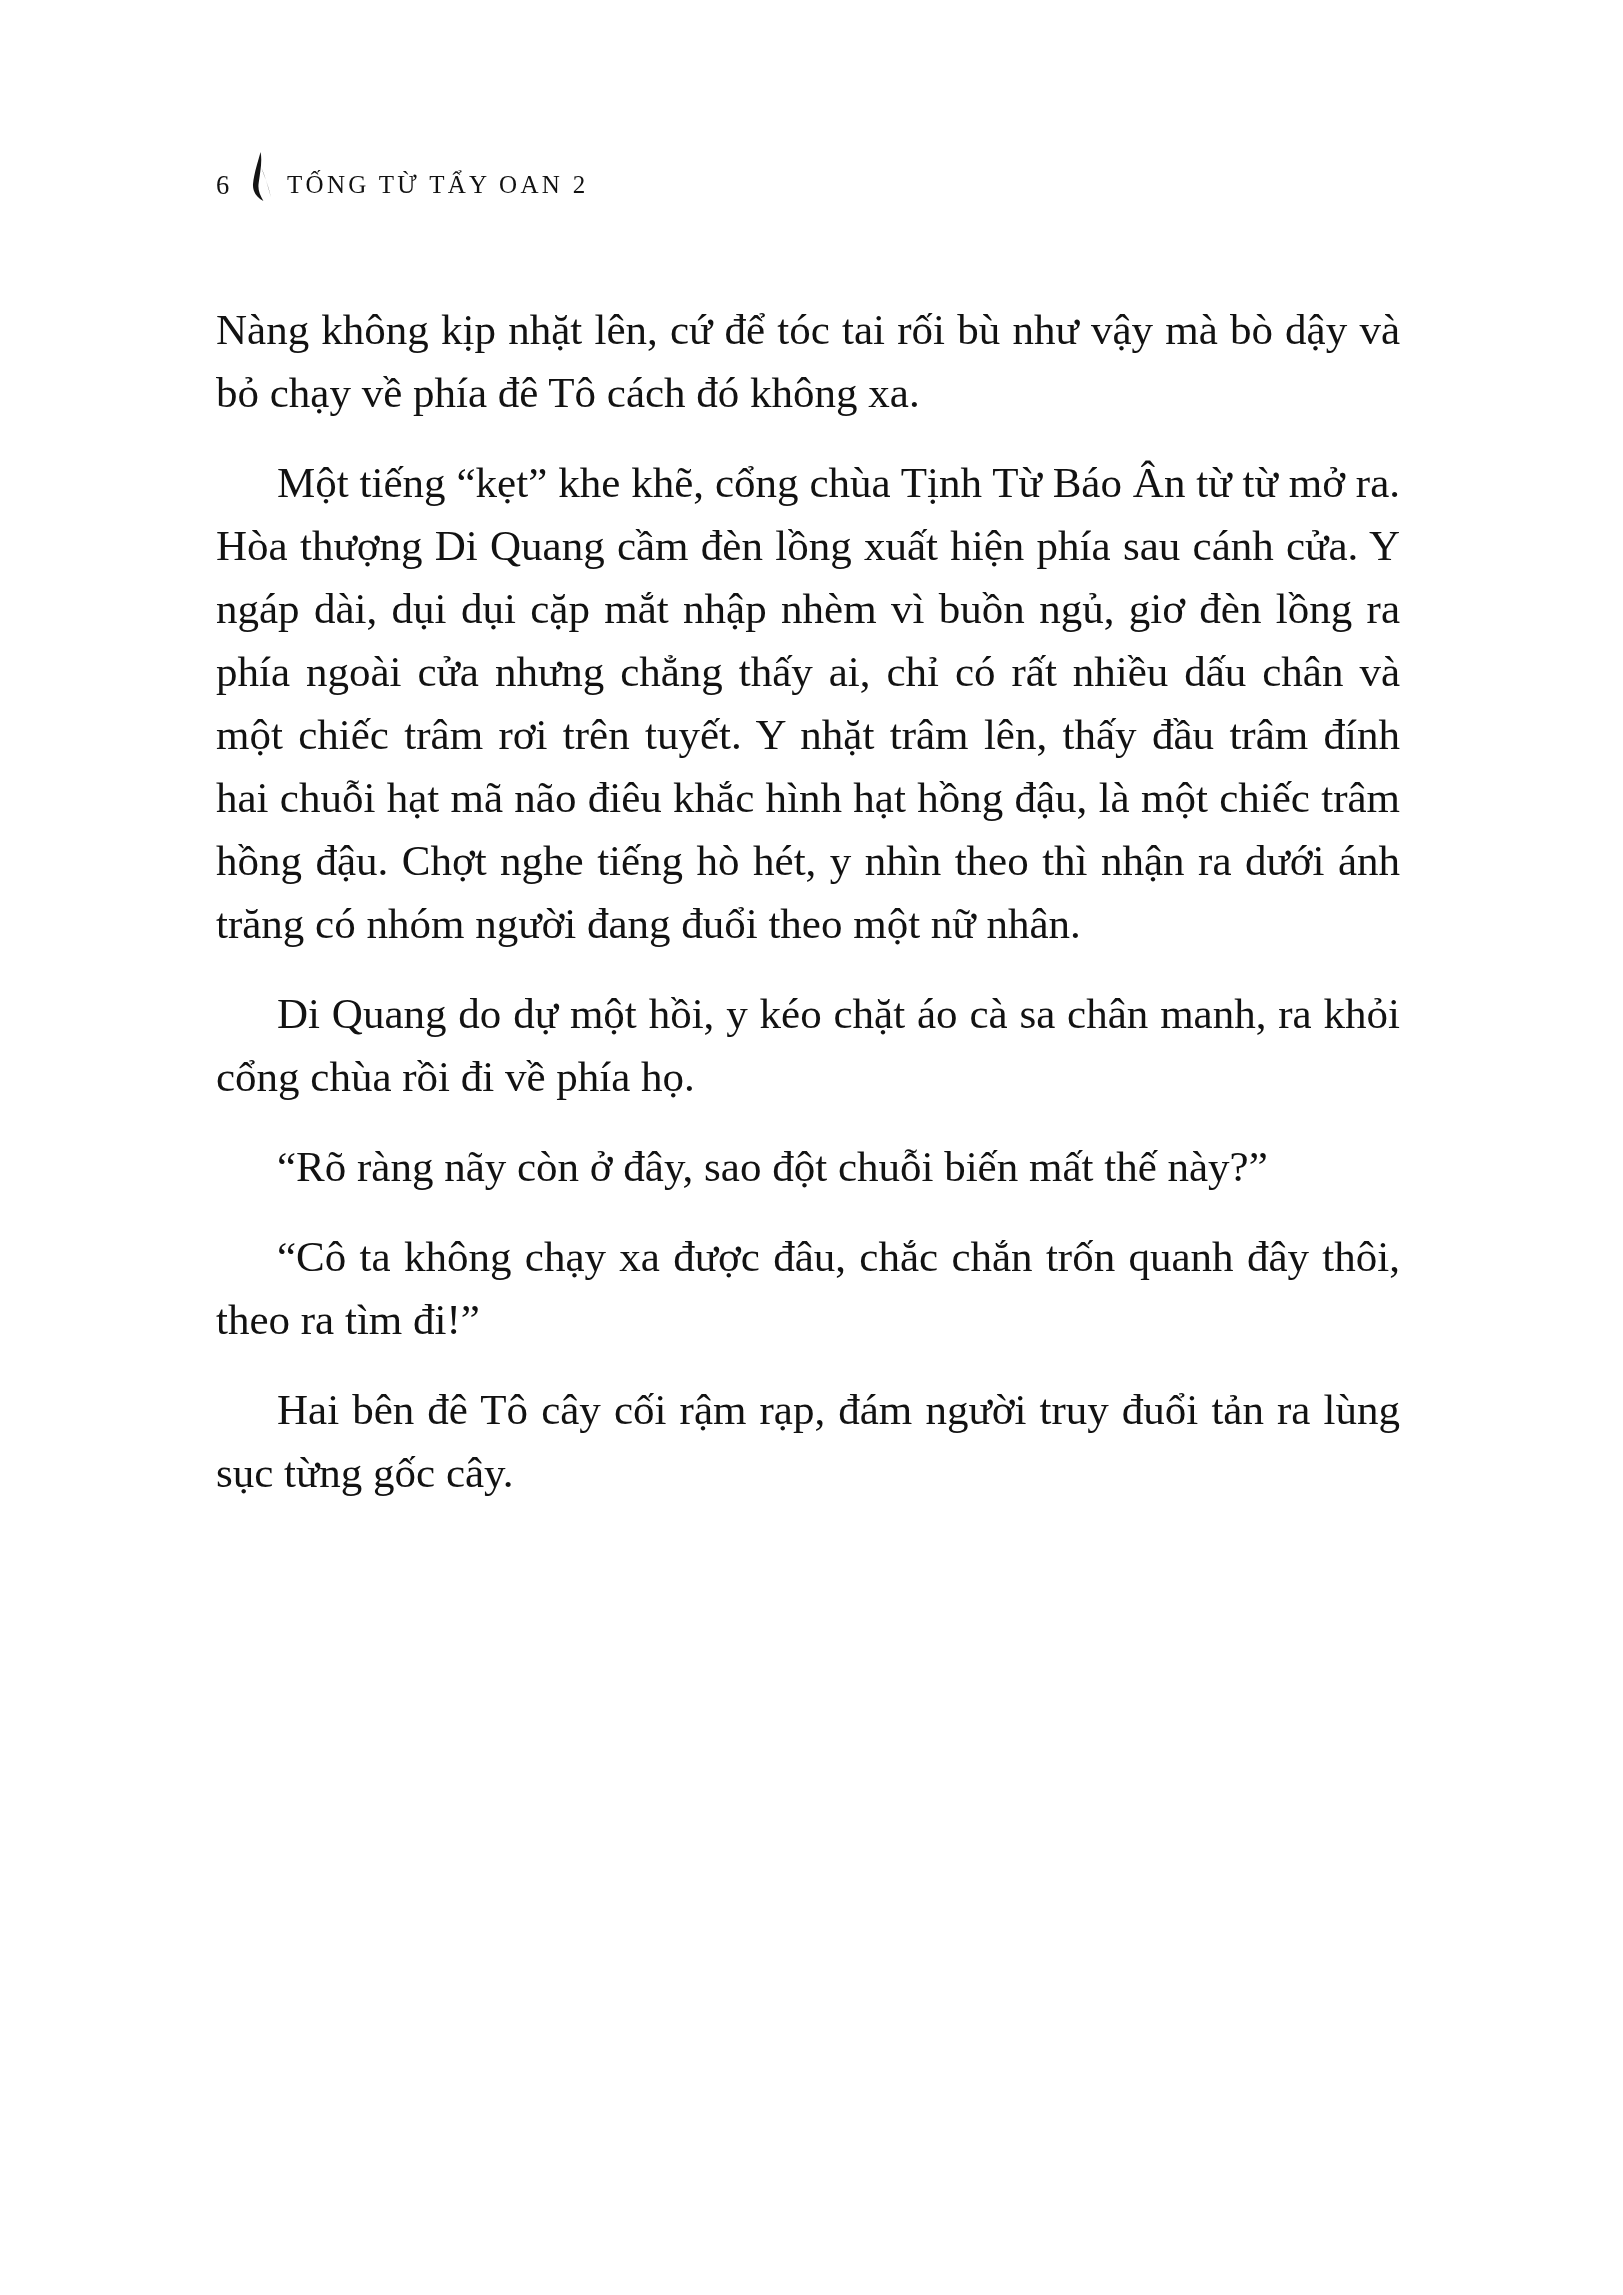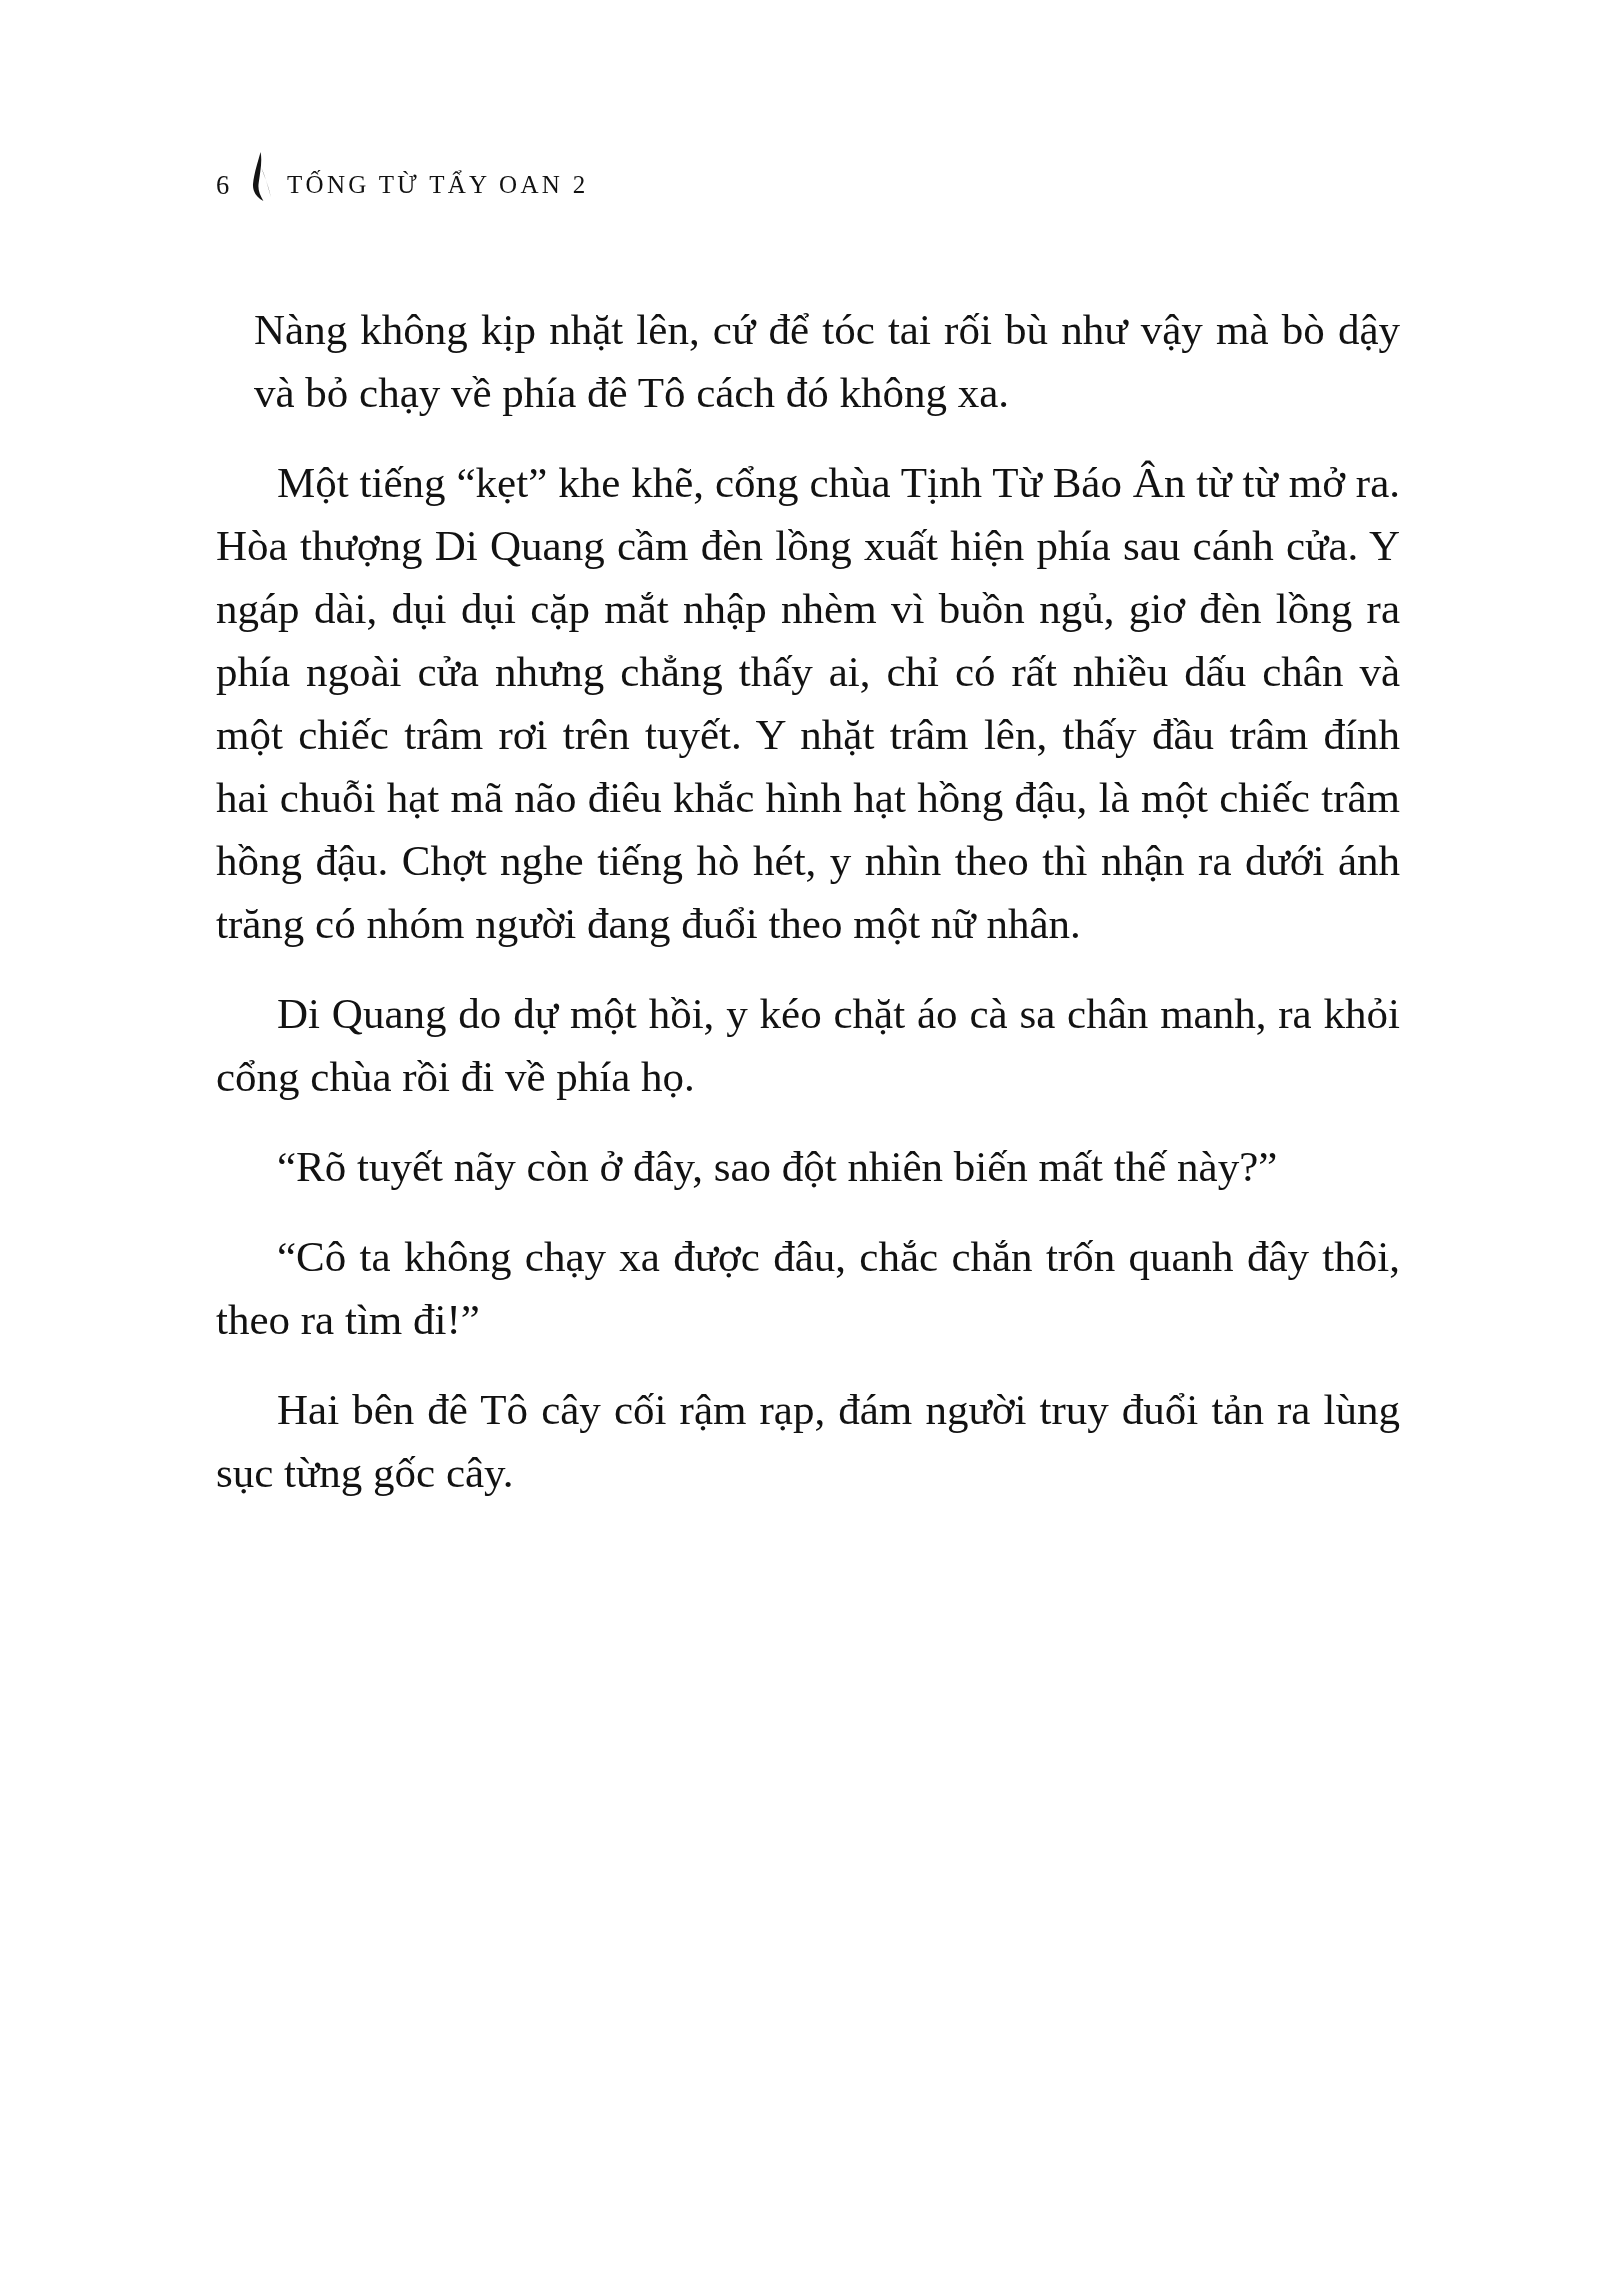--- a/index.html
+++ b/index.html
@@ -51,21 +51,20 @@
     font-size: 43px;
     line-height: 63px;
     text-align: justify;
   }
   .body-text p {
     margin: 0 0 27px 0;
     text-indent: 61px;
   }
   .body-text p.no-indent {
     text-indent: 0;
-    margin-left: 38px;
   }
 </style>
 </head>
 <body>
 
 <div class="page">
 
   <div class="page-header">
     <span class="page-number">6</span>
     <span class="brush-icon">
@@ -74,19 +73,19 @@
                  M22,34 C28,52 36,68 42,96 C36,74 30,52 22,34 Z" fill="#141414"></path>
       </svg>
     </span>
     <span class="header-title">TỐNG TỪ TẨY OAN 2</span>
   </div>
 
   <div class="body-text">
     <p class="no-indent">Nàng không kịp nhặt lên, cứ để tóc tai rối bù như vậy mà bò dậy và bỏ chạy về phía đê Tô cách đó không xa.</p>
     <p>Một tiếng “kẹt” khe khẽ, cổng chùa Tịnh Từ Báo Ân từ từ mở ra. Hòa thượng Di Quang cầm đèn lồng xuất hiện phía sau cánh cửa. Y ngáp dài, dụi dụi cặp mắt nhập nhèm vì buồn ngủ, giơ đèn lồng ra phía ngoài cửa nhưng chẳng thấy ai, chỉ có rất nhiều dấu chân và một chiếc trâm rơi trên tuyết. Y nhặt trâm lên, thấy đầu trâm đính hai chuỗi hạt mã não điêu khắc hình hạt hồng đậu, là một chiếc trâm hồng đậu. Chợt nghe tiếng hò hét, y nhìn theo thì nhận ra dưới ánh trăng có nhóm người đang đuổi theo một nữ nhân.</p>
     <p>Di Quang do dự một hồi, y kéo chặt áo cà sa chân manh, ra khỏi cổng chùa rồi đi về phía họ.</p>
-    <p>“Rõ tuyết nãy còn ở đây, sao đột nhiên biến mất thế này?”</p>
+    <p>“Rõ ràng nãy còn ở đây, sao đột chuỗi biến mất thế này?”</p>
     <p>“Cô ta không chạy xa được đâu, chắc chắn trốn quanh đây thôi, theo ra tìm đi!”</p>
     <p>Hai bên đê Tô cây cối rậm rạp, đám người truy đuổi tản ra lùng sục từng gốc cây.</p>
   </div>
 
 </div>
 
 
 </body></html>

